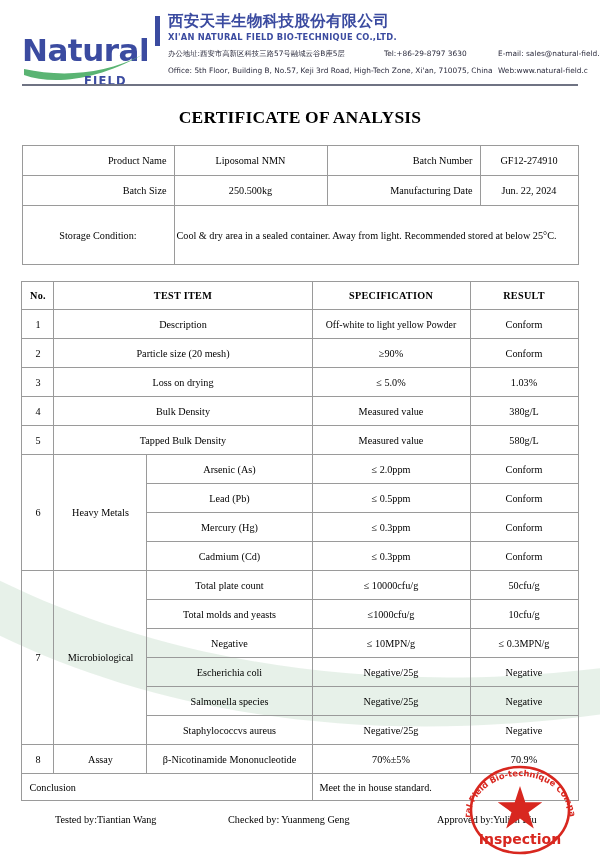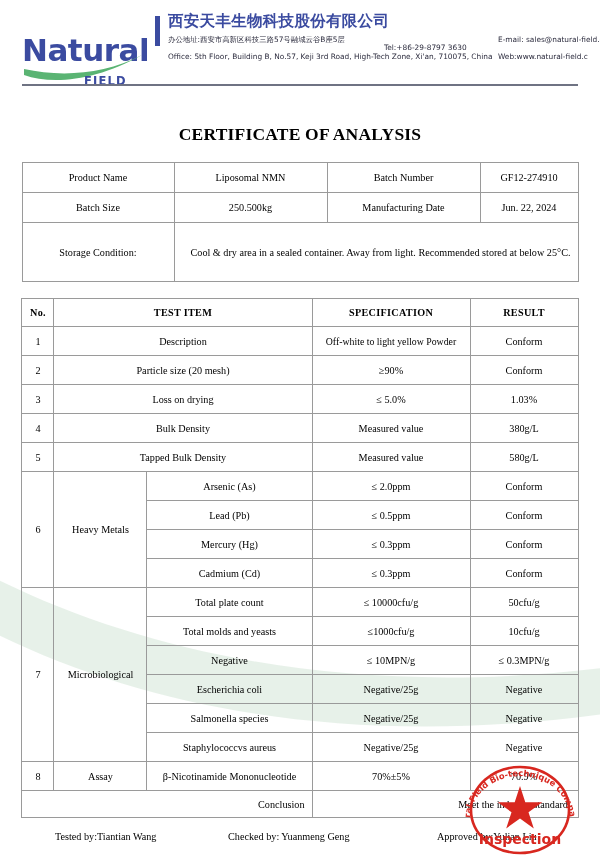--- a/index.html
+++ b/index.html
@@ -87,41 +87,41 @@
     font-family: "DejaVu Sans", sans-serif;
     font-size: 7.4px;
     color: #2b2b3d;
     line-height: 14px;
     white-space: nowrap;
     margin-top: 3px;
     position: relative;
     height: 14px;
   }
   .contact-row .seg-addr { position:absolute; left:0; top:0; }
-  .contact-row .seg-tel  { position:absolute; left:216px; top:0;margin-top:8px; }
+  .contact-row .seg-tel  { position:absolute; left:216px; top:0; }
   .contact-row .seg-mail { position:absolute; left:330px; top:0; }
   .contact-row2 .seg-addr { position:absolute; left:0; top:0; }
   .contact-row2 .seg-web  { position:absolute; left:330px; top:0; }
 
   .header-rule {
     position: absolute;
     left: 22px;
     right: 22px;
     top: 84px;
     height: 2px;
     background: #6f7383;
   }
 
   
   .doc-title {
     text-align: center;
     font-size: 17.5px;
     font-weight: bold;
     letter-spacing: .2px;
-    margin-top: 36px;
+    margin-top: 19px;
     margin-bottom: 0;
     font-family: "Liberation Serif", serif;
   }
 
   
   table {
     border-collapse: collapse;
     table-layout: fixed;
   }
   td, th {
@@ -131,52 +131,52 @@
     font-weight: normal;
     padding: 0 7px;
     vertical-align: middle;
   }
 
   .info-table {
     width: 556px;
     margin: 17px auto 0 auto;
   }
   .info-table td { height: 29px; }
-  .info-table .lbl { text-align: center; }
+  .info-table .lbl { text-align: right; }
   .info-table .val { text-align: center; }
   .info-table td.storage-lbl {
     text-align: center;
     height: 58px;
     vertical-align: middle;
   }
   .info-table td.storage-val {
     text-align: left;
     height: 58px;
     vertical-align: middle;
     line-height: 17px;
-    padding-left: 16px;
+    padding-left: 2px;
     padding-right: 6px;
   }
 
   .test-table {
     width: 556px;
     margin: 16px auto 0 auto;
   }
   .test-table td { height: 28px; text-align: center; }
   .test-table td.hd {
     font-weight: bold;
     letter-spacing: .3px;
     height: 27px;
   }
   .test-table td.desc-spec { font-size: 9.8px; }
 
   .test-table td.concl-left,
   .test-table td.concl-right {
     height: 26px;
-    text-align: right;
+    text-align: left;
   }
 
   
   .sign-row {
     position: relative;
     width: 556px;
     margin: 13px auto 0 auto;
     height: 18px;
     font-size: 10.2px;
   }
@@ -211,20 +211,21 @@
         <text x="0" y="34" font-family="DejaVu Sans, sans-serif" font-size="31" font-weight="bold" fill="#3b4ba0" letter-spacing="-0.5">Natural</text>
         <path d="M 2 48 C 30 58 74 54 120 28 C 82 48 38 50 2 42 Z" fill="#5ab473"></path>
         <text x="62" y="58" font-family="DejaVu Sans, sans-serif" font-size="11.5" font-weight="bold" fill="#3b4ba0" letter-spacing="1.2">FIELD</text>
       </svg>
     </div>
 
     <div class="blue-bar"></div>
 
     <div class="company-block">
       <div class="cn-name">西安天丰生物科技股份有限公司</div>
+      <div class="en-name">XI'AN NATURAL FIELD BIO-TECHNIQUE CO.,LTD.</div>
 
       <div class="contact-row">
         <span class="seg-addr">办公地址:西安市高新区科技三路57号融城云谷B座5层</span>
         <span class="seg-tel">Tel:+86-29-8797 3630</span>
         <span class="seg-mail">E-mail: sales@natural-field.c</span>
       </div>
 
       <div class="contact-row contact-row2">
         <span class="seg-addr">Office: 5th Floor, Building B, No.57, Keji 3rd Road, High-Tech Zone, Xi'an, 710075, China</span>
         <span class="seg-web">Web:www.natural-field.c</span>

